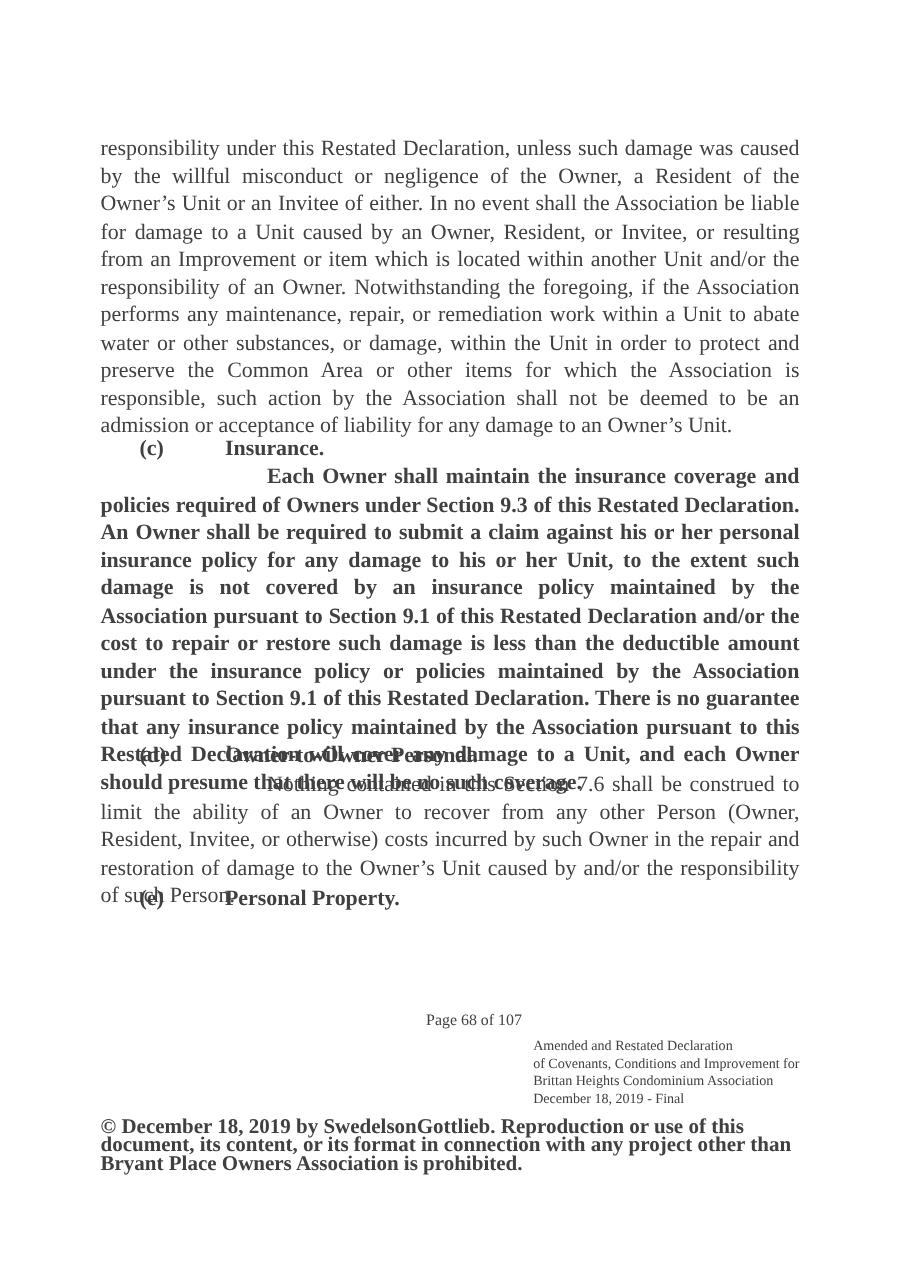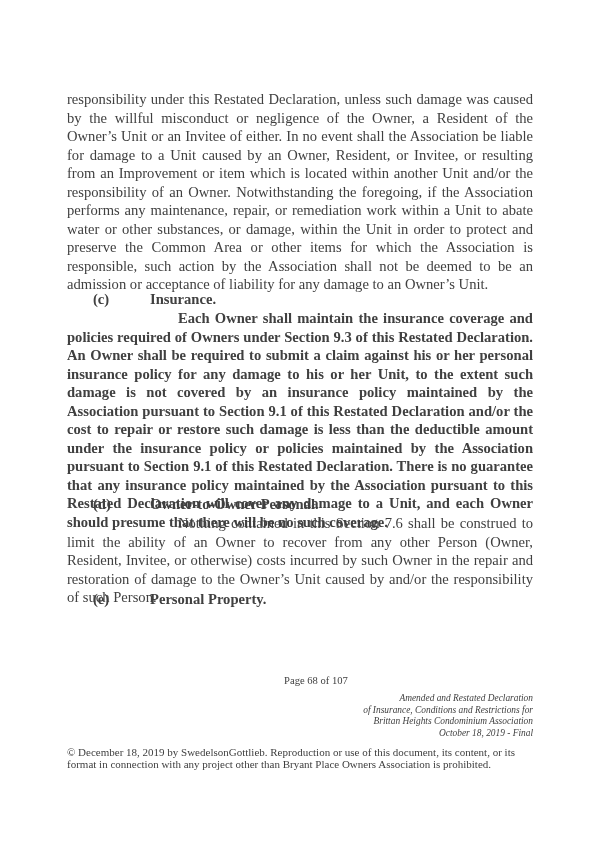--- a/index.html
+++ b/index.html
@@ -25,27 +25,27 @@
   .p2 { top: 309px; font-weight: bold; }
   .hd { top: 495px; }
   .p3 { top: 514px; }
   .he { top: 590px; }
   .p4 { top: 609px; }
   .page-num {
     position: absolute; top: 675px; left: 16px; width: 600px; text-align: center;
     font-size: 10.6px;
   }
   .doc-info {
-    position: absolute; top: 693px; right: 67px; text-align: right;
-    font-size: 9.4px; line-height: 11.6px; font-style: italic;
+    position: absolute; top: 693px; right: 67px; 
+    font-size: 9.4px; line-height: 11.6px;
   }
   .doc-info div { white-space: nowrap; }
   .copyright {
     position: absolute; top: 746px; left: 67px; width: 466px;
-    font-size: 11px; line-height: 12.4px; font-weight: normal;
+    font-size: 14px; line-height: 12.4px; font-weight: bold;
   }
 </style>
 </head>
 <body>
 
 <div class="page">
 
   <div class="body-text p1">
     <p>responsibility under this Restated Declaration, unless such damage was caused by the willful misconduct or negligence of the Owner, a Resident of the Owner’s Unit or an Invitee of either. In no event shall the Association be liable for damage to a Unit caused by an Owner, Resident, or Invitee, or resulting from an Improvement or item which is located within another Unit and/or the responsibility of an Owner. Notwithstanding the foregoing, if the Association performs any maintenance, repair, or remediation work within a Unit to abate water or other substances, or damage, within the Unit in order to protect and preserve the Common Area or other items for which the Association is responsible, such action by the Association shall not be deemed to be an admission or acceptance of liability for any damage to an Owner’s Unit.</p>
   </div>
@@ -68,19 +68,19 @@
 
   <div class="heading he">
     <span class="letter">(e)</span>
     <span class="title">Personal Property.</span>
   </div>
 
   <div class="page-num">Page 68 of 107</div>
 
   <div class="doc-info">
     <div>Amended and Restated Declaration</div>
-    <div>of Insurance, Conditions and Restrictions for</div>
+    <div>of Covenants, Conditions and Improvement for</div>
     <div>Brittan Heights Condominium Association</div>
-    <div>October 18, 2019 - Final</div>
+    <div>December 18, 2019 - Final</div>
   </div>
 
   <div class="copyright">© December 18, 2019 by SwedelsonGottlieb. Reproduction or use of this document, its content, or its format in connection with any project other than Bryant Place Owners Association is prohibited.</div>
 </div>
 
 </body></html>

